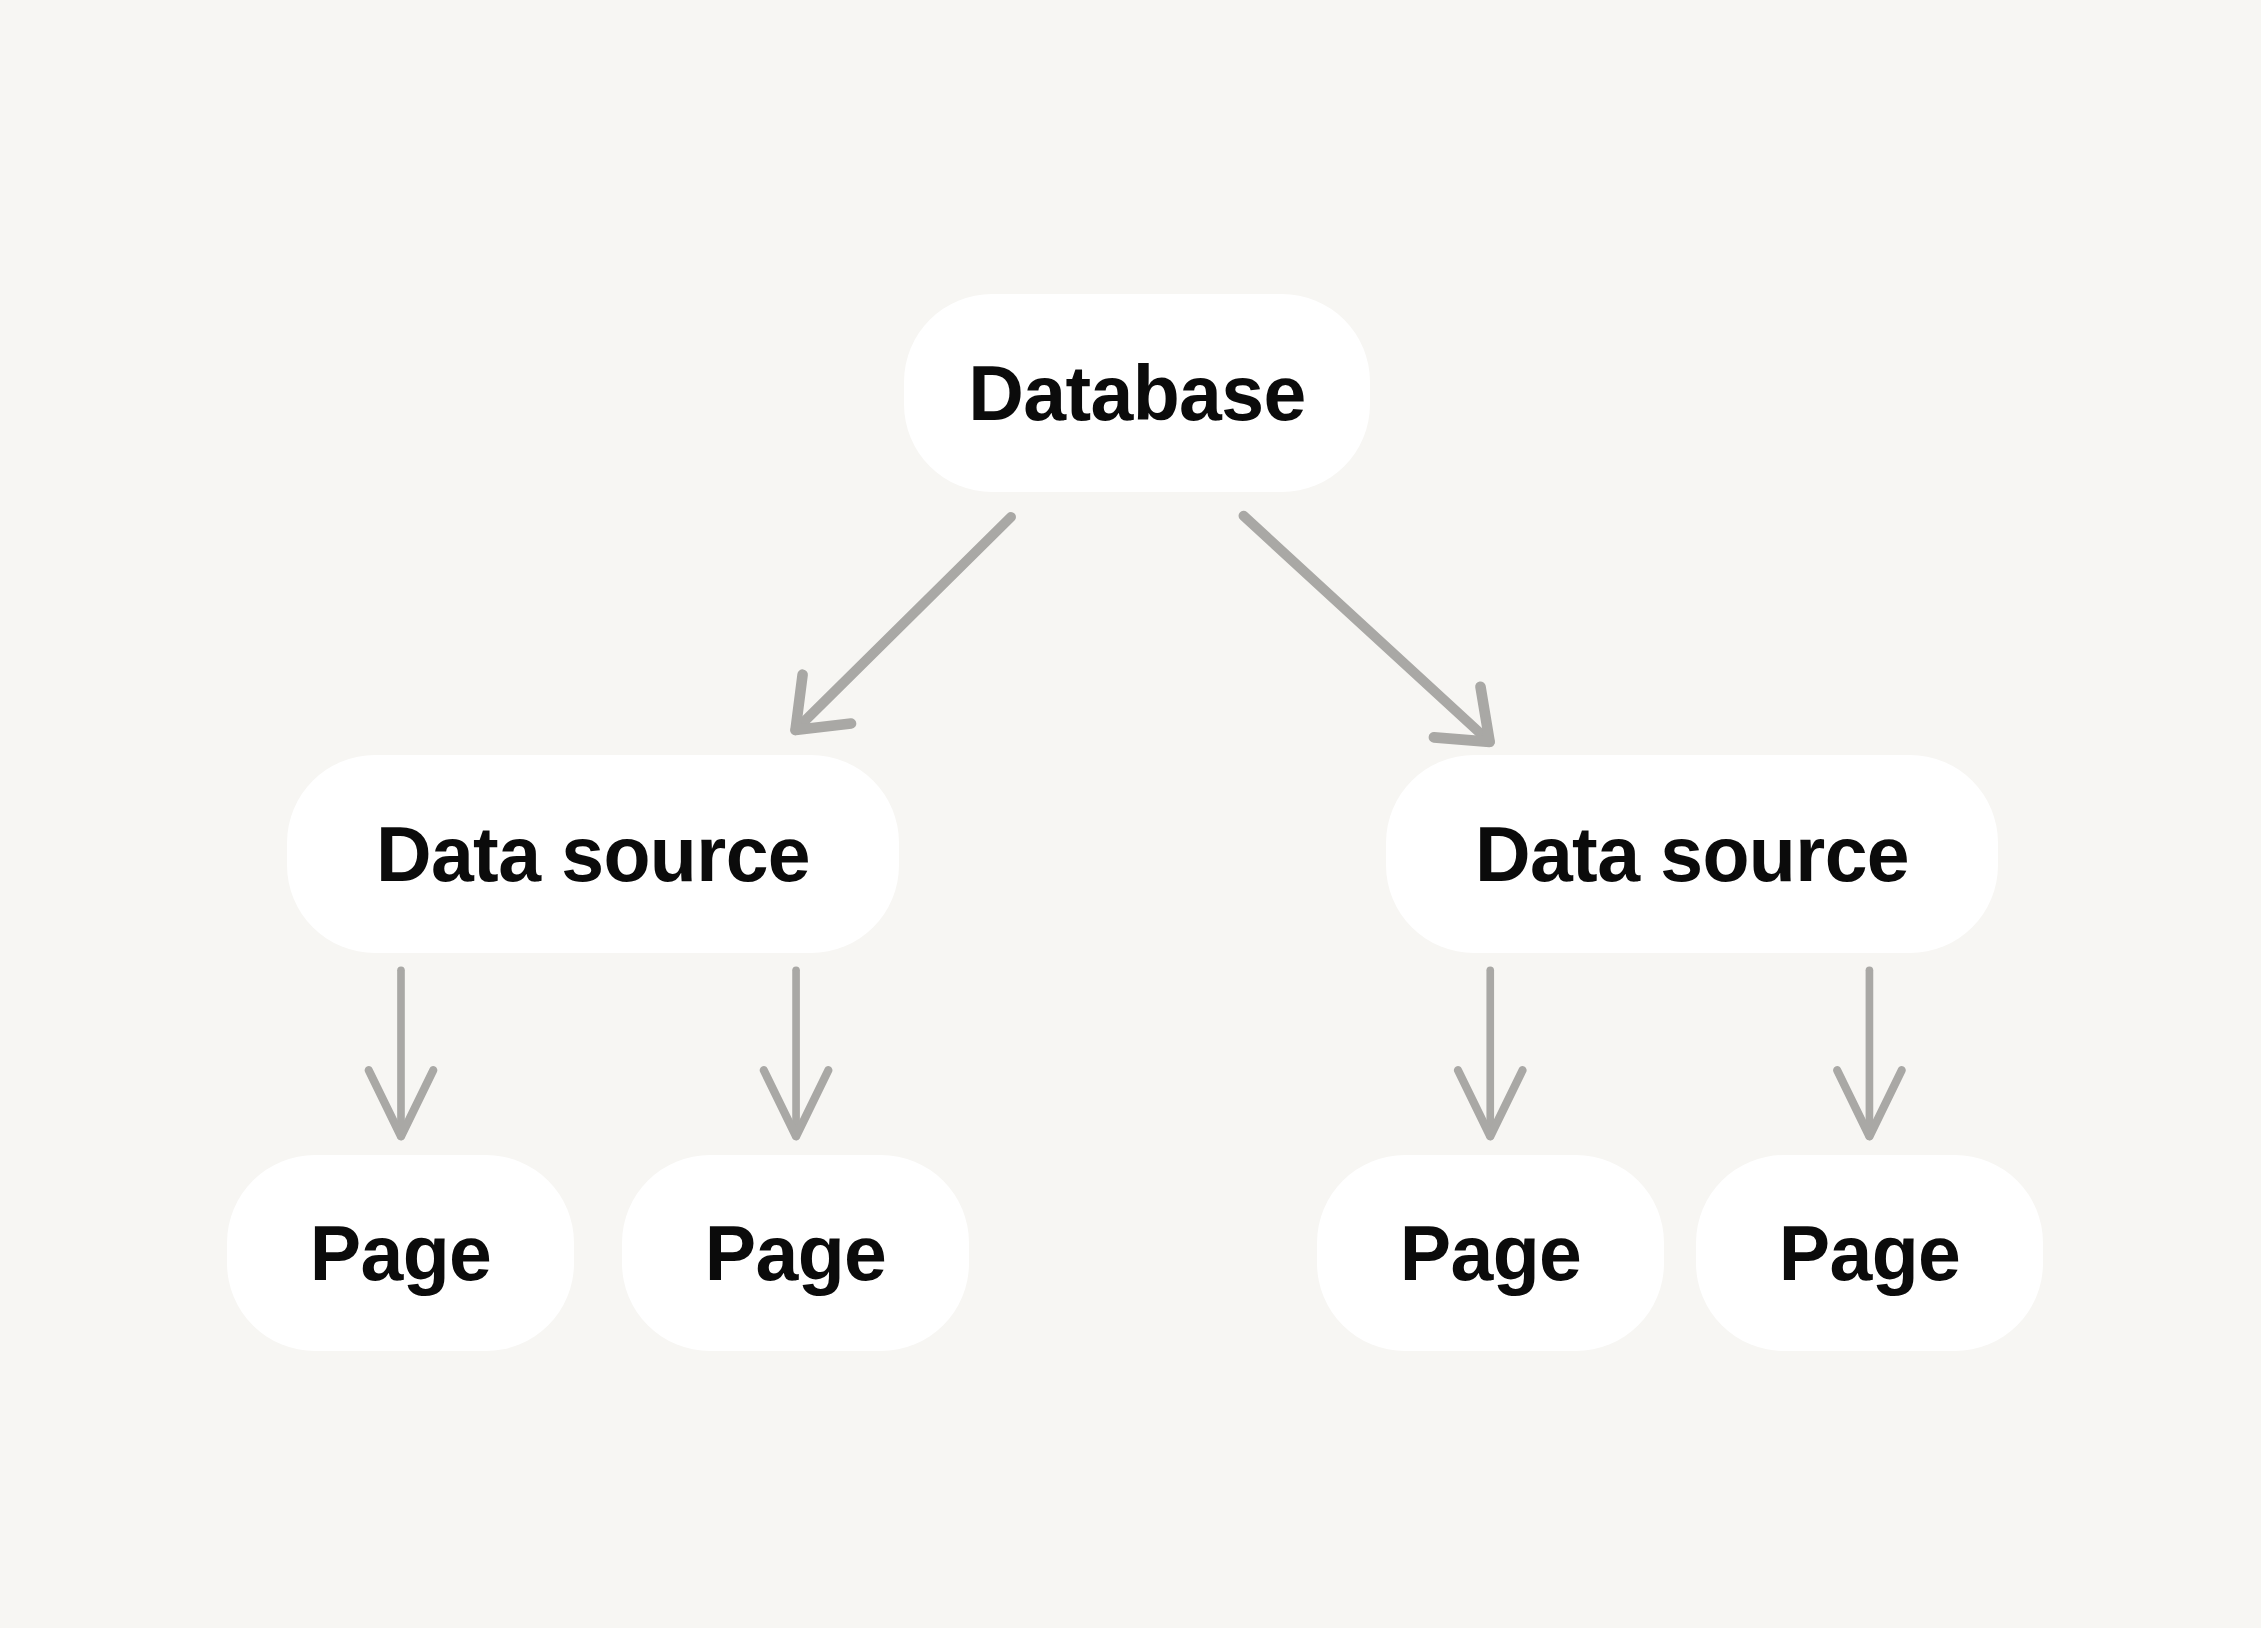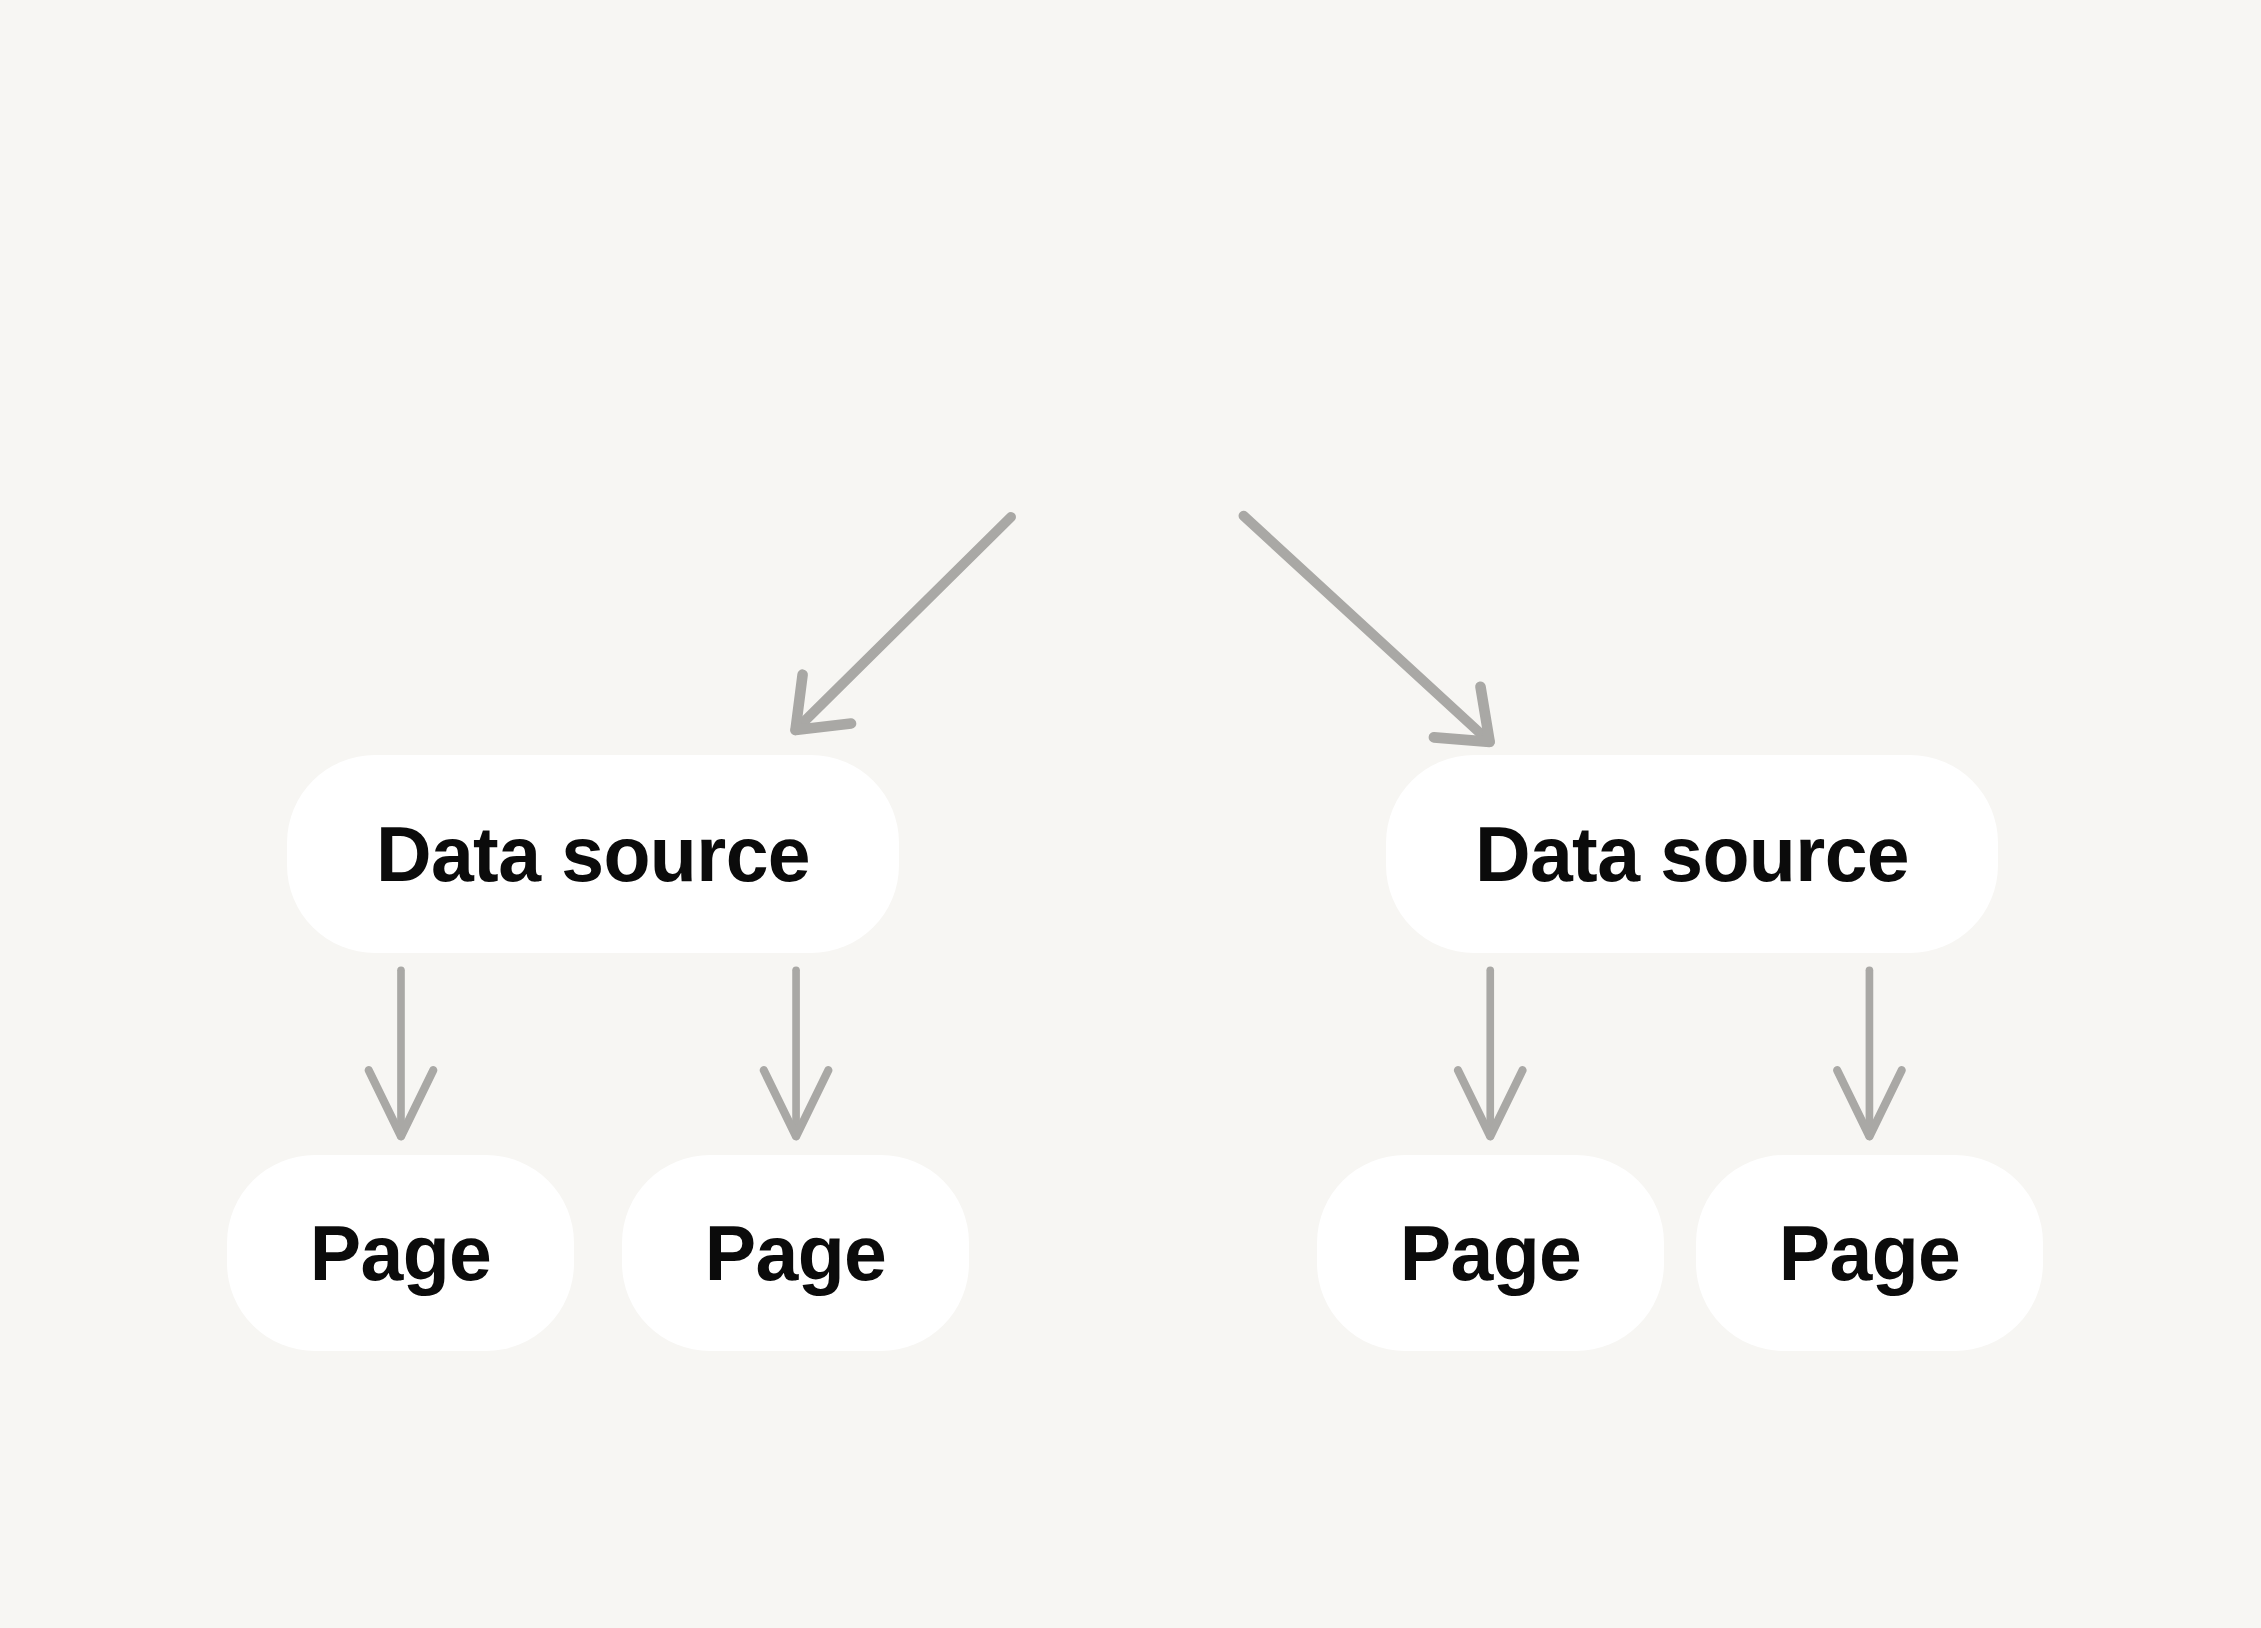--- a/index.html
+++ b/index.html
@@ -72,20 +72,23 @@
       <g stroke="#a9a8a5" fill="none" stroke-linecap="round" stroke-linejoin="round">
         <line x1="2531" y1="1648" x2="2531" y2="1930" stroke-width="13"></line>
         <polyline points="2585.8,1817.7 2531,1930 2476.2,1817.7" stroke-width="14"></polyline>
       </g>
       <g stroke="#a9a8a5" fill="none" stroke-linecap="round" stroke-linejoin="round">
         <line x1="3175" y1="1648" x2="3175" y2="1930" stroke-width="13"></line>
         <polyline points="3229.8,1817.7 3175,1930 3120.2,1817.7" stroke-width="14"></polyline>
       </g>
     </svg>
 
+  <div class="node" style="left:904px; top:294px; width:466px; height:198px;">
+    <span class="node-label">Database</span>
+  </div>
 
   <div class="node" style="left:287px; top:755px; width:612px; height:198px;">
     <span class="node-label">Data source</span>
   </div>
 
   <div class="node" style="left:1386px; top:755px; width:612px; height:198px;">
     <span class="node-label">Data source</span>
   </div>
 
   <div class="node" style="left:227px; top:1155px; width:347px; height:196px;">

